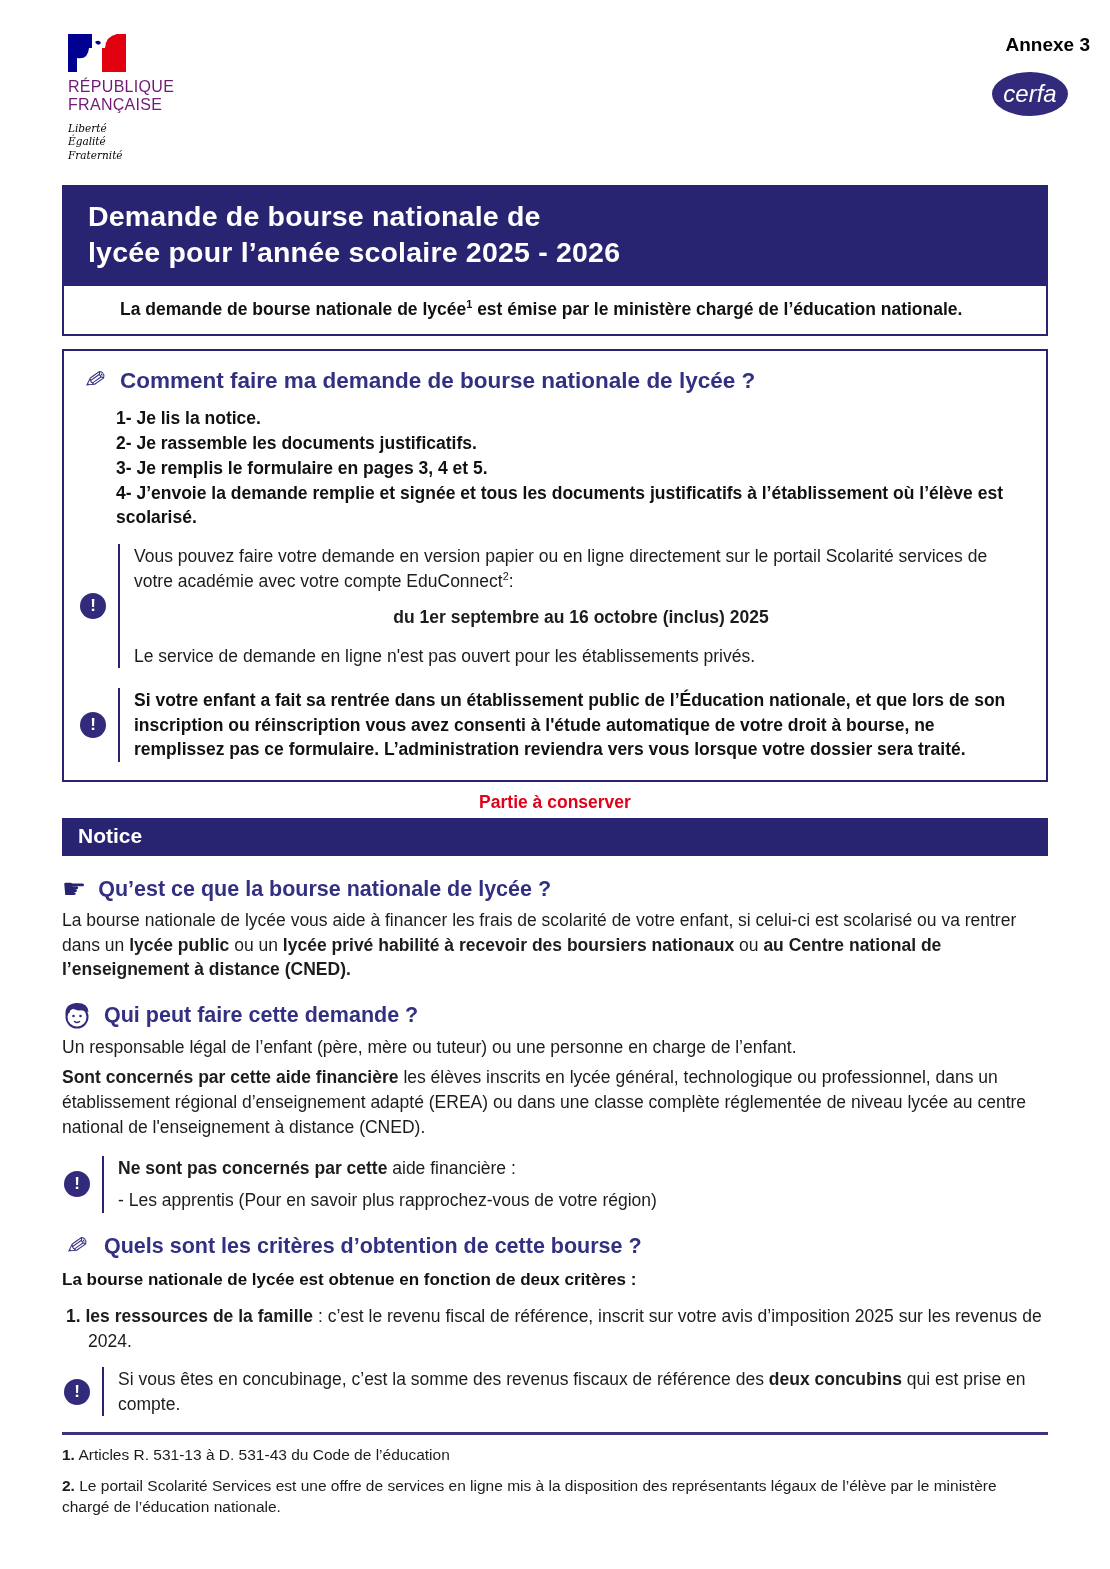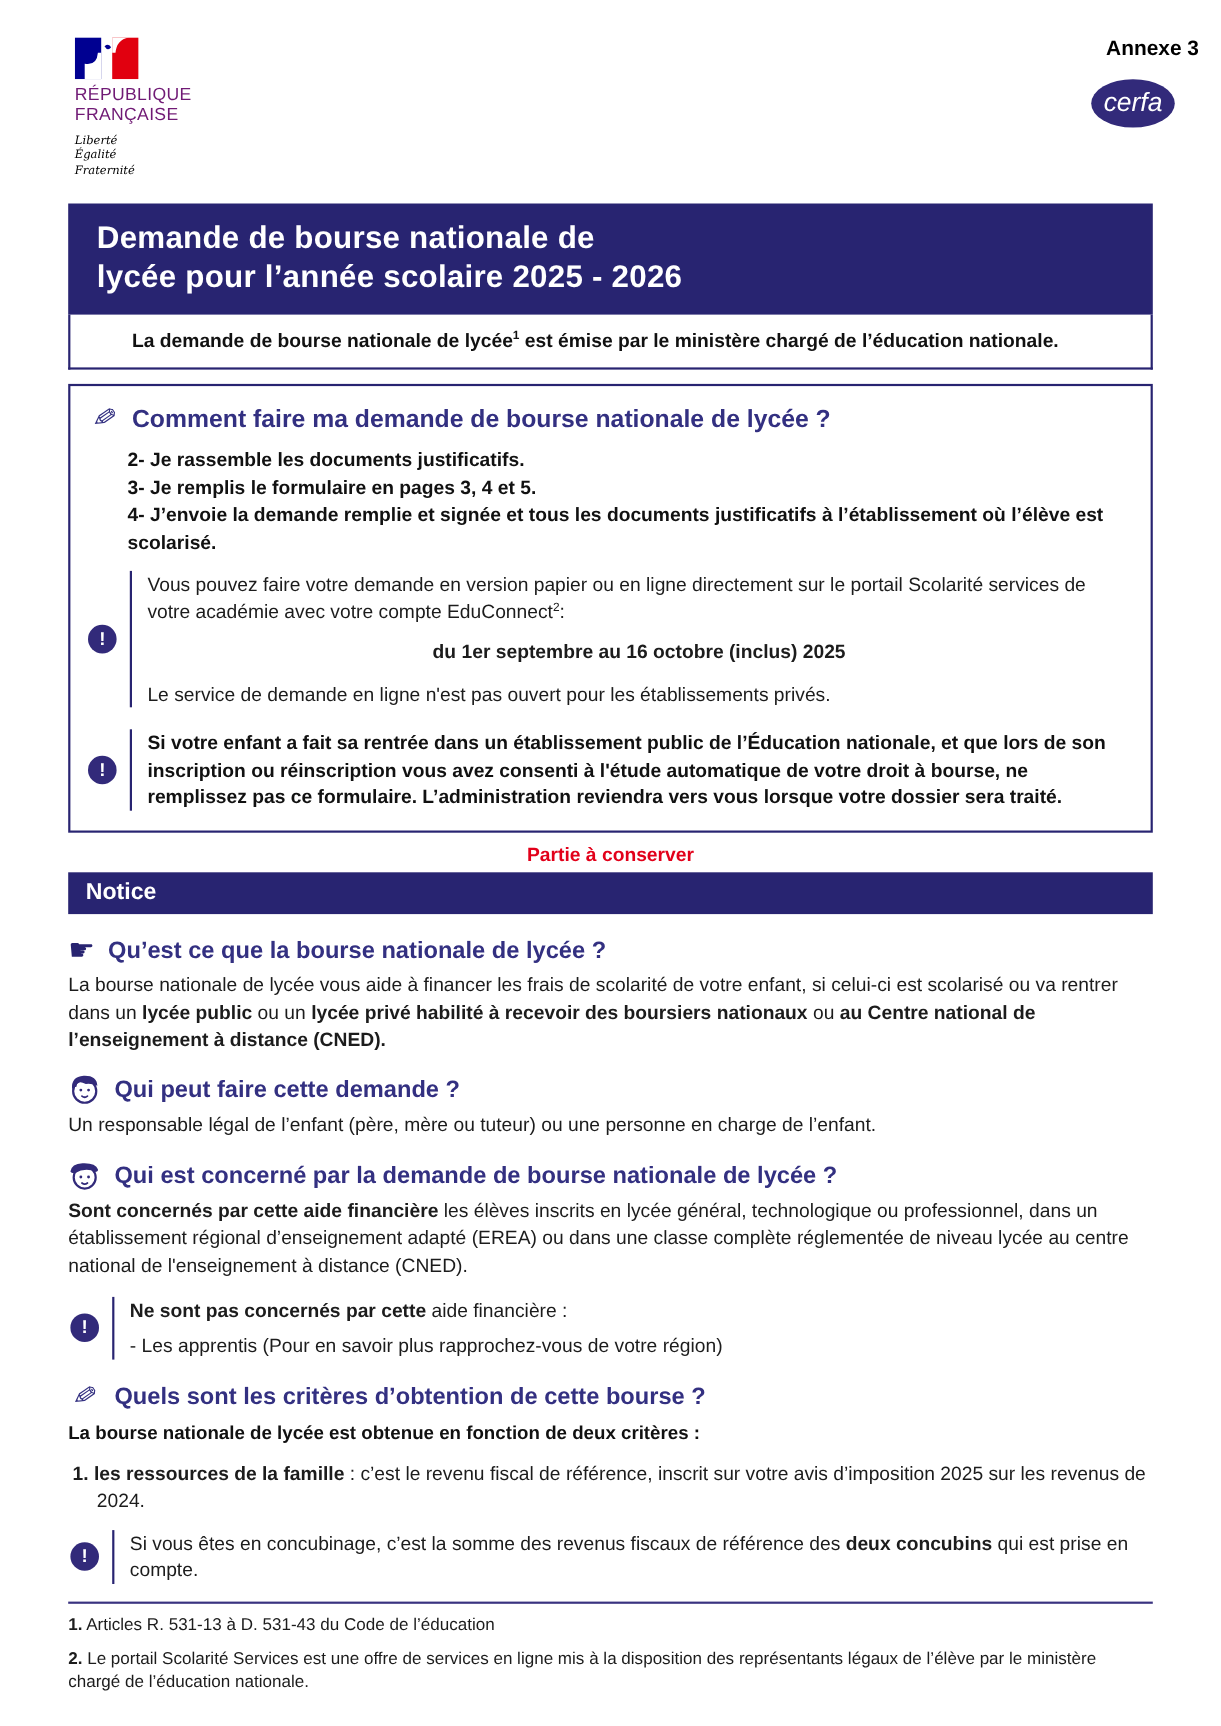--- a/index.html
+++ b/index.html
@@ -120,20 +120,21 @@
     <div class="introbox">
       <p><span class="b">La demande de bourse nationale de lycée</span><sup class="b">1</sup><span class="b"> est émise par le ministère chargé de l’éducation nationale.</span></p>
     </div>
 
     <div class="howbox">
       <div class="h-row">
         <span class="pencil">✎</span>
         <span class="big-h">Comment faire ma demande de bourse nationale de lycée ?</span>
       </div>
       <div class="steps">
+        <div>1- Je lis la notice.</div>
         <div>2- Je rassemble les documents justificatifs.</div>
         <div>3- Je remplis le formulaire en pages 3, 4 et 5.</div>
         <div>4- J’envoie la demande remplie et signée et tous les documents justificatifs à l’établissement où l’élève est scolarisé.</div>
       </div>
 
       <div class="info">
         <span class="bang">!</span>
         <span class="vline"></span>
         <div class="itxt">
           <div><span>Vous pouvez faire votre demande en version papier ou en ligne directement sur le portail Scolarité services de votre académie avec votre compte EduConnect</span><sup>2</sup><span>:</span></div>
@@ -163,30 +164,20 @@
         <circle cx="15" cy="17" r="10.5" fill="none" stroke="#322a7a" stroke-width="2"></circle>
         <path d="M3.5 15 Q2.5 4 14 3 Q26 2.5 26.5 12 Q20 9.5 16 10.5 Q8 6.5 7.5 13 Q5 13 3.5 15 Z" fill="#322a7a"></path>
         <circle cx="11.5" cy="16" r="1.3" fill="#322a7a"></circle>
         <circle cx="18.5" cy="16" r="1.3" fill="#322a7a"></circle>
         <path d="M12.5 21.5 q2.5 2 5 0" fill="none" stroke="#322a7a" stroke-width="1.6" stroke-linecap="round"></path>
       </svg>
       <span class="ttl">Qui peut faire cette demande ?</span>
     </div>
     <p class="body-p">Un responsable légal de l’enfant (père, mère ou tuteur) ou une personne en charge de l’enfant.</p>
 
-    <div class="sec-h" style="margin-top:18px">
-      <svg class="face-ic" viewBox="0 0 30 30">
-        <circle cx="15" cy="17.5" r="10" fill="none" stroke="#322a7a" stroke-width="2"></circle>
-        <path d="M2 12 Q3 5 13 4.5 Q25 4 27 10 Q27.5 12 25 12.5 Q16 8 6 13.5 Q3 14 2 12 Z" fill="#322a7a"></path>
-        <circle cx="11.5" cy="17" r="1.3" fill="#322a7a"></circle>
-        <circle cx="18.5" cy="17" r="1.3" fill="#322a7a"></circle>
-        <path d="M12.5 22.5 q2.5 2 5 0" fill="none" stroke="#322a7a" stroke-width="1.6" stroke-linecap="round"></path>
-      </svg>
-      <span class="ttl">Qui est concerné par la demande de bourse nationale de lycée ?</span>
-    </div>
     <p class="body-p"><span class="b">Sont concernés par cette aide financière</span><span> les élèves inscrits en lycée général, technologique ou professionnel, dans un établissement régional d’enseignement adapté (EREA) ou dans une classe complète réglementée de niveau lycée au centre national de l'enseignement à distance (CNED).</span></p>
 
     <div class="info" style="margin:16px 0 0 2px">
       <span class="bang">!</span>
       <span class="vline"></span>
       <div class="itxt bullets">
         <div><span class="b">Ne sont pas concernés par cette</span><span> aide financière :</span></div>
         <div>- Les apprentis (Pour en savoir plus rapprochez-vous de votre région)</div>
       </div>
     </div>

